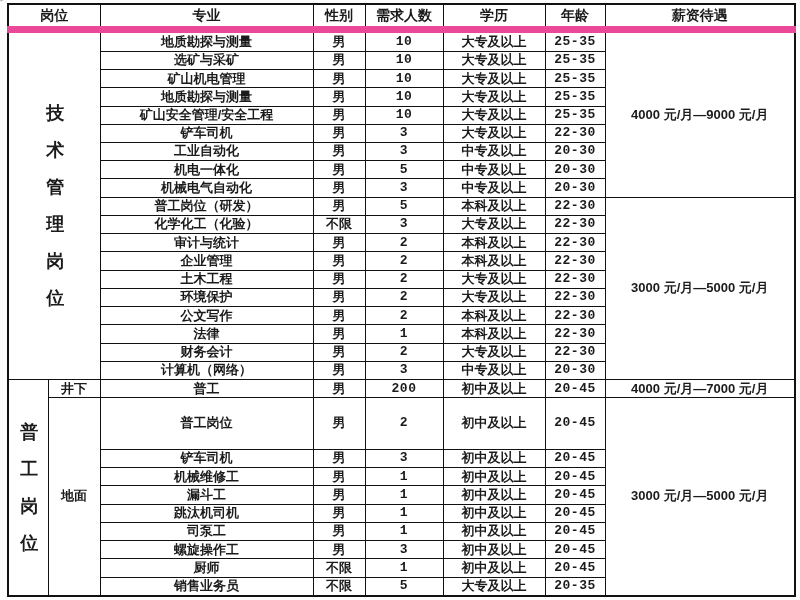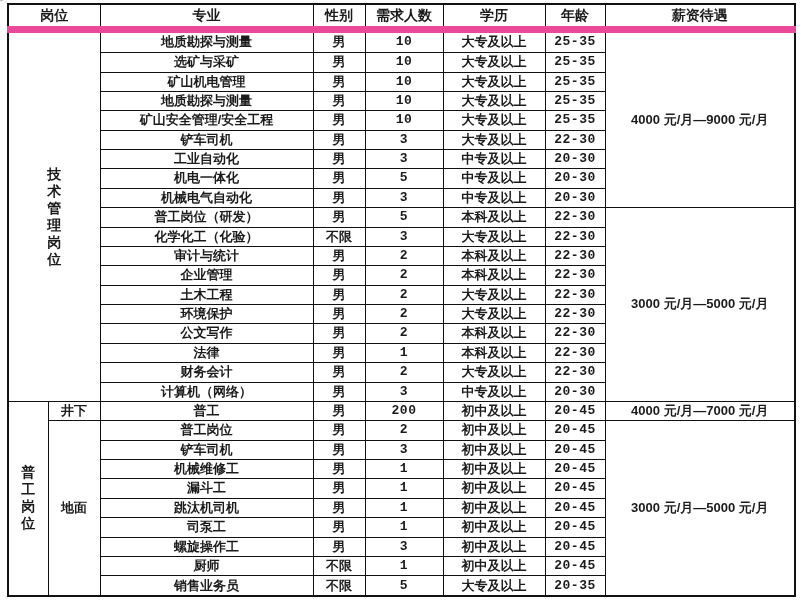--- a/index.html
+++ b/index.html
@@ -49,25 +49,25 @@
   col.c-pos2 { width: 52px; }
   col.c-major { width: 213px; }
   col.c-gender { width: 52px; }
   col.c-count { width: 78px; }
   col.c-edu { width: 102px; }
   col.c-age { width: 60px; }
   col.c-salary { width: 190px; }
   td.group-cell { vertical-align: middle; }
   .vtext {
     width: 16px;
-    margin: 0 auto;
+    margin: 16px auto;
     word-break: break-all;
     white-space: normal;
-    line-height: 17px;
-    font-size: 14px;
+    line-height: 37px;
+    font-size: 18px;
   }
   td.num { font-size: 12px; letter-spacing: 0.5px; font-family: Liberation Mono, monospace; }
   td.salary-cell { font-size: 13px; padding: 0 1px; }
   
   .corner-mark {
     position: absolute;
     left: 0;
     top: 0;
     width: 10px;
     height: 9px;

